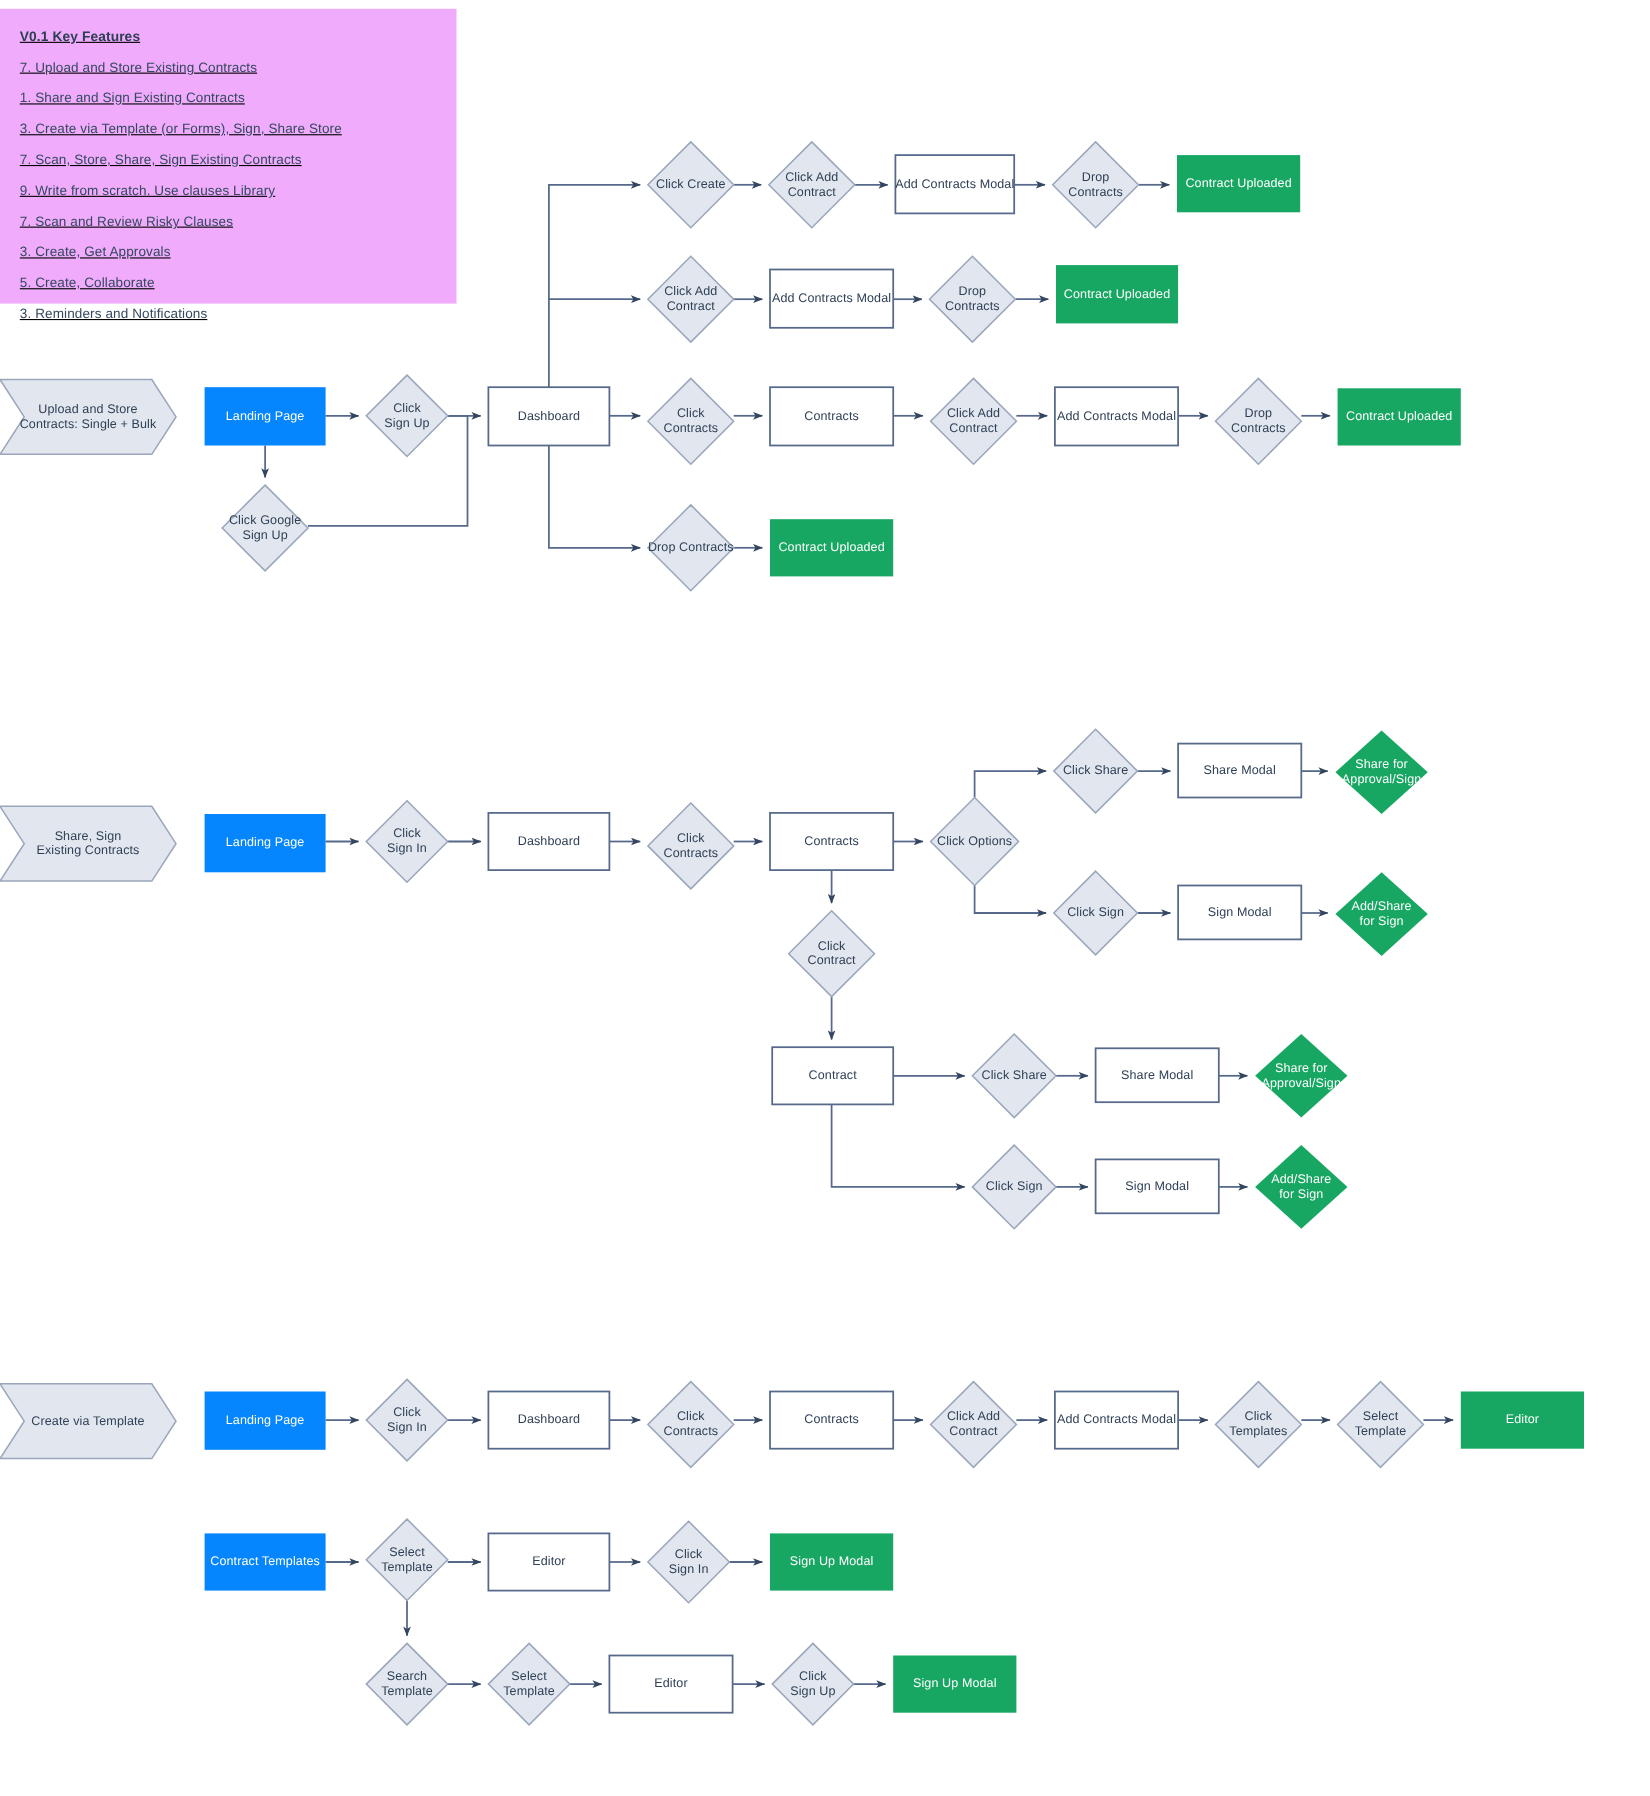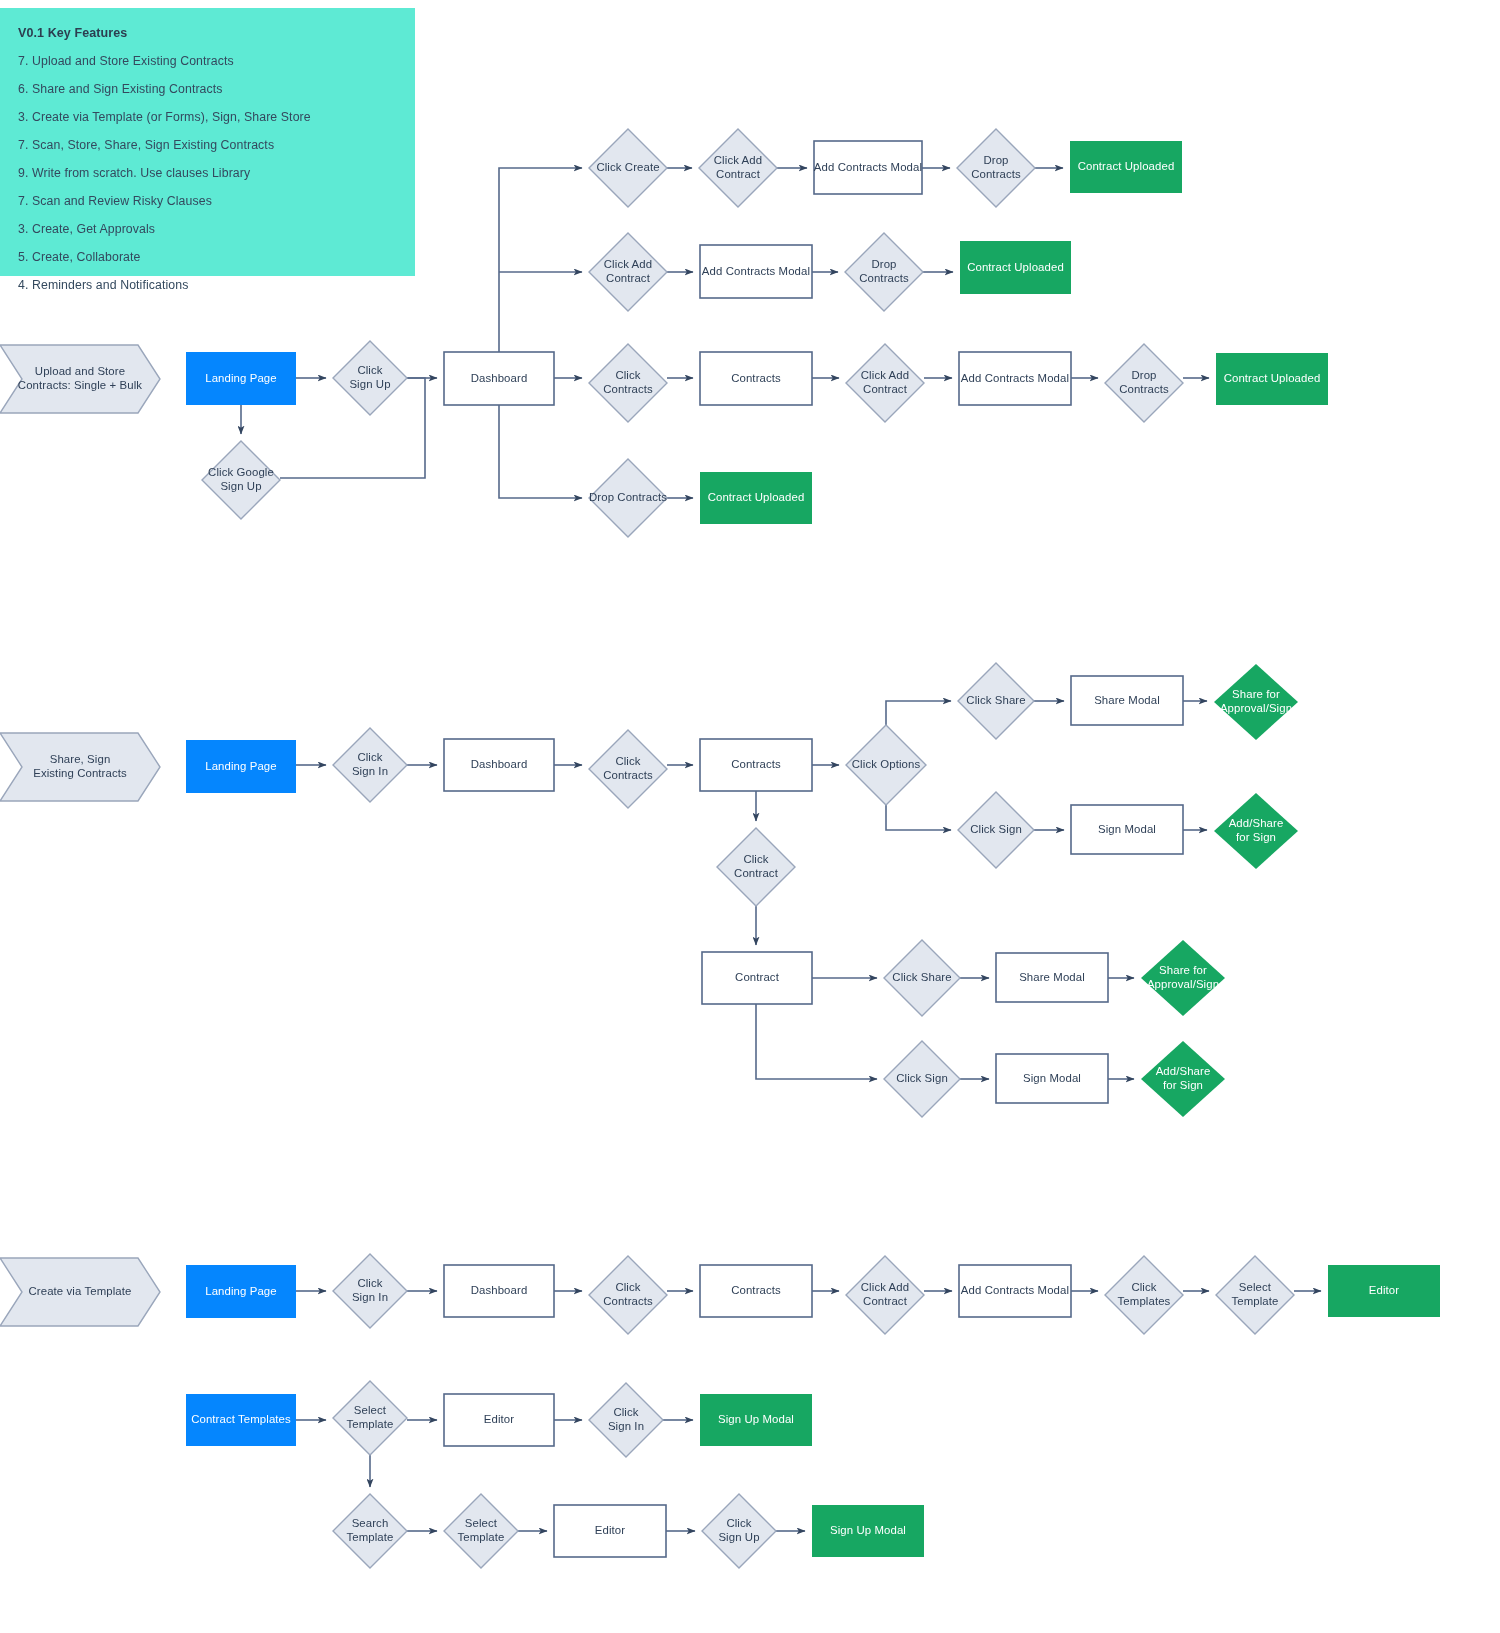--- a/index.html
+++ b/index.html
@@ -398,28 +398,28 @@
           <text x="739" y="1524.2" class="node-label">Click</text>
           <text x="739" y="1537.8" class="node-label">Sign Up</text>
         </g>
         <g>
           <rect x="812" y="1505" width="112" height="52" class="shape-green" fill="#17a762"></rect>
           <text x="868" y="1531" class="node-label on-fill">Sign Up Modal</text>
         </g>
       </g>
   </svg>
 
-  <div class="legend-box" id="legend-box" style="left: 0px; top: 8px; width: 415px; height: 268px; background: #5eead4;">
+  <div class="legend-box" id="legend-box" style="left: 0px; top: 8px; width: 415px; height: 268px; background: #f0abfc; text-decoration: underline;">
     <div class="legend-title">V0.1 Key Features</div>
     <div id="legend-items">
         <div class="legend-item">7. Upload and Store Existing Contracts</div>
-        <div class="legend-item">6. Share and Sign Existing Contracts</div>
+        <div class="legend-item">1. Share and Sign Existing Contracts</div>
         <div class="legend-item">3. Create via Template (or Forms), Sign, Share Store</div>
         <div class="legend-item">7. Scan, Store, Share, Sign Existing Contracts</div>
         <div class="legend-item">9. Write from scratch. Use clauses Library</div>
         <div class="legend-item">7. Scan and Review Risky Clauses</div>
         <div class="legend-item">3. Create, Get Approvals</div>
         <div class="legend-item">5. Create, Collaborate</div>
-        <div class="legend-item">4. Reminders and Notifications</div>
+        <div class="legend-item">3. Reminders and Notifications</div>
       </div>
   </div>
 
 </div>
 
 </body></html>

